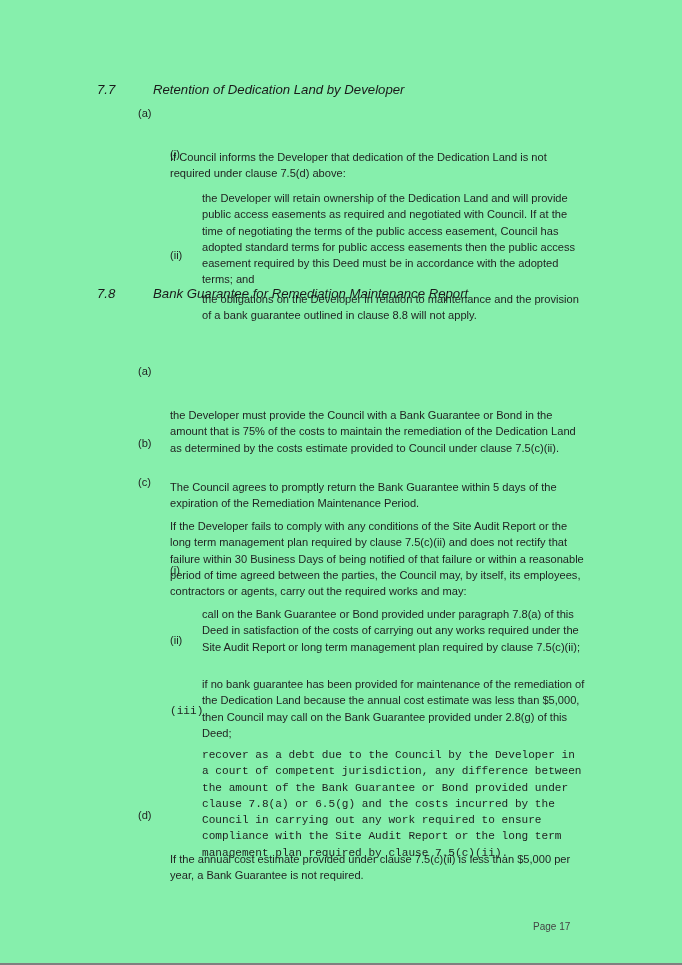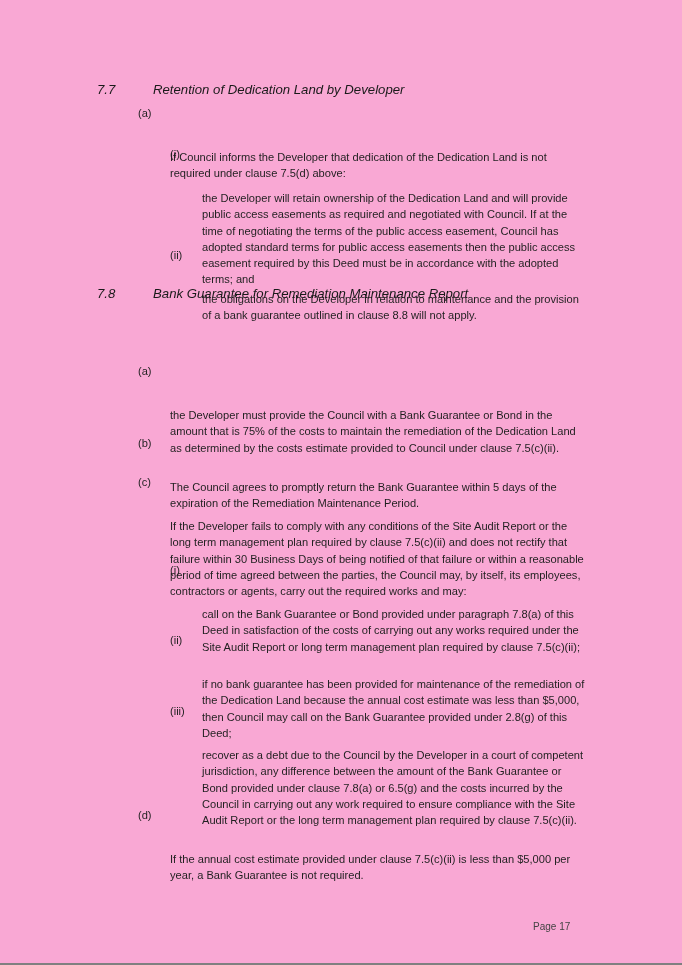--- a/index.html
+++ b/index.html
@@ -1,20 +1,20 @@
 <!DOCTYPE html>
 <html><head>
   <meta charset="utf-8">
   <style>
     html, body { margin: 0; padding: 0; }
     body {
       width: 682px; height: 965px; background: #ffffff; position: relative; overflow: hidden;
       font-family: "Liberation Sans", sans-serif; color: #1a1a1a;
     }
-    .page { position: absolute; left: 0; top: 0; width: 682px; height: 963px; background: #f9a8d4; }
+    .page { position: absolute; left: 0; top: 0; width: 682px; height: 963px; background: #86efac; }
     .bottom-edge { position: absolute; left: 0; top: 963px; width: 682px; height: 2px; background: #808080; }
     .heading { position: absolute; font-style: italic; font-size: 13.2px; color: #1a1a1a; }
     .heading .num { position: absolute; left: 0; }
     .heading .title { position: absolute; left: 56px; white-space: nowrap; }
     .para { position: absolute; font-size: 11.1px; line-height: 16.3px; color: #1f1f1f; }
     .para .lbl { position: absolute; left: 0; top: 0; }
     .para .txt { display: block; margin-top: 44px; }
     .footer { position: absolute; left: 533px; top: 921px; font-size: 10px; color: #444; }
   </style>
 </head>
@@ -66,21 +66,21 @@
   <div class="para" style="left:170px; top:562px; width:416px; padding-left:32px; box-sizing:border-box;">
     <span class="lbl">(i)</span>
     <span class="txt">call on the Bank Guarantee or Bond provided under paragraph 7.8(a)  of this Deed in satisfaction of the costs of carrying out any works required under the Site Audit Report or long term management plan required by clause 7.5(c)(ii);</span>
   </div>
 
   <div class="para" style="left:170px; top:632px; width:416px; padding-left:32px; box-sizing:border-box;">
     <span class="lbl">(ii)</span>
     <span class="txt">if no bank guarantee has been provided for maintenance of the remediation of the Dedication Land because the annual cost estimate was less than $5,000, then Council may call on the Bank Guarantee provided under 2.8(g) of this Deed;</span>
   </div>
 
-  <div class="para" style="left:170px; top:703px; width:416px; padding-left:32px; box-sizing:border-box;">
+  <div class="para" style="left:170px; top:703px; width:416px; padding-left:32px; box-sizing:border-box;font-family:Liberation Mono, monospace;">
     <span class="lbl">(iii)</span>
     <span class="txt">recover as a debt due to the Council by the Developer in a court of competent jurisdiction, any difference between the amount of the Bank Guarantee or Bond provided under clause 7.8(a) or 6.5(g) and the costs incurred by the Council in carrying out any work required to ensure compliance with the Site Audit Report or the long term management plan required by clause 7.5(c)(ii).</span>
   </div>
 
   <div class="para" style="left:138px; top:807px; width:452px; padding-left:32px; box-sizing:border-box;">
     <span class="lbl">(d)</span>
     <span class="txt">If the annual cost estimate provided under clause 7.5(c)(ii) is less than $5,000 per year, a Bank Guarantee is not required.</span>
   </div>
 
   <div class="footer">Page 17</div>

